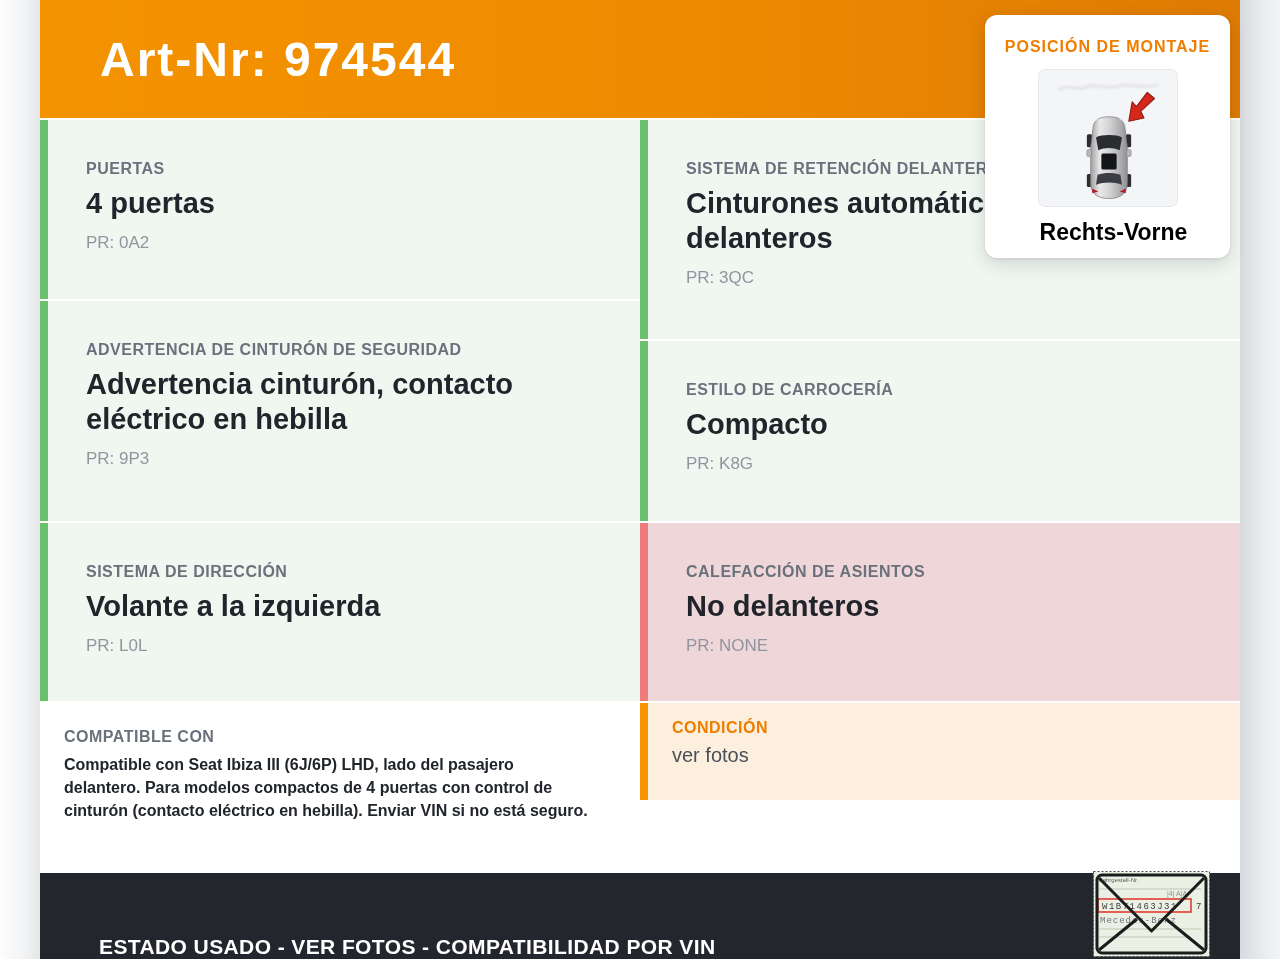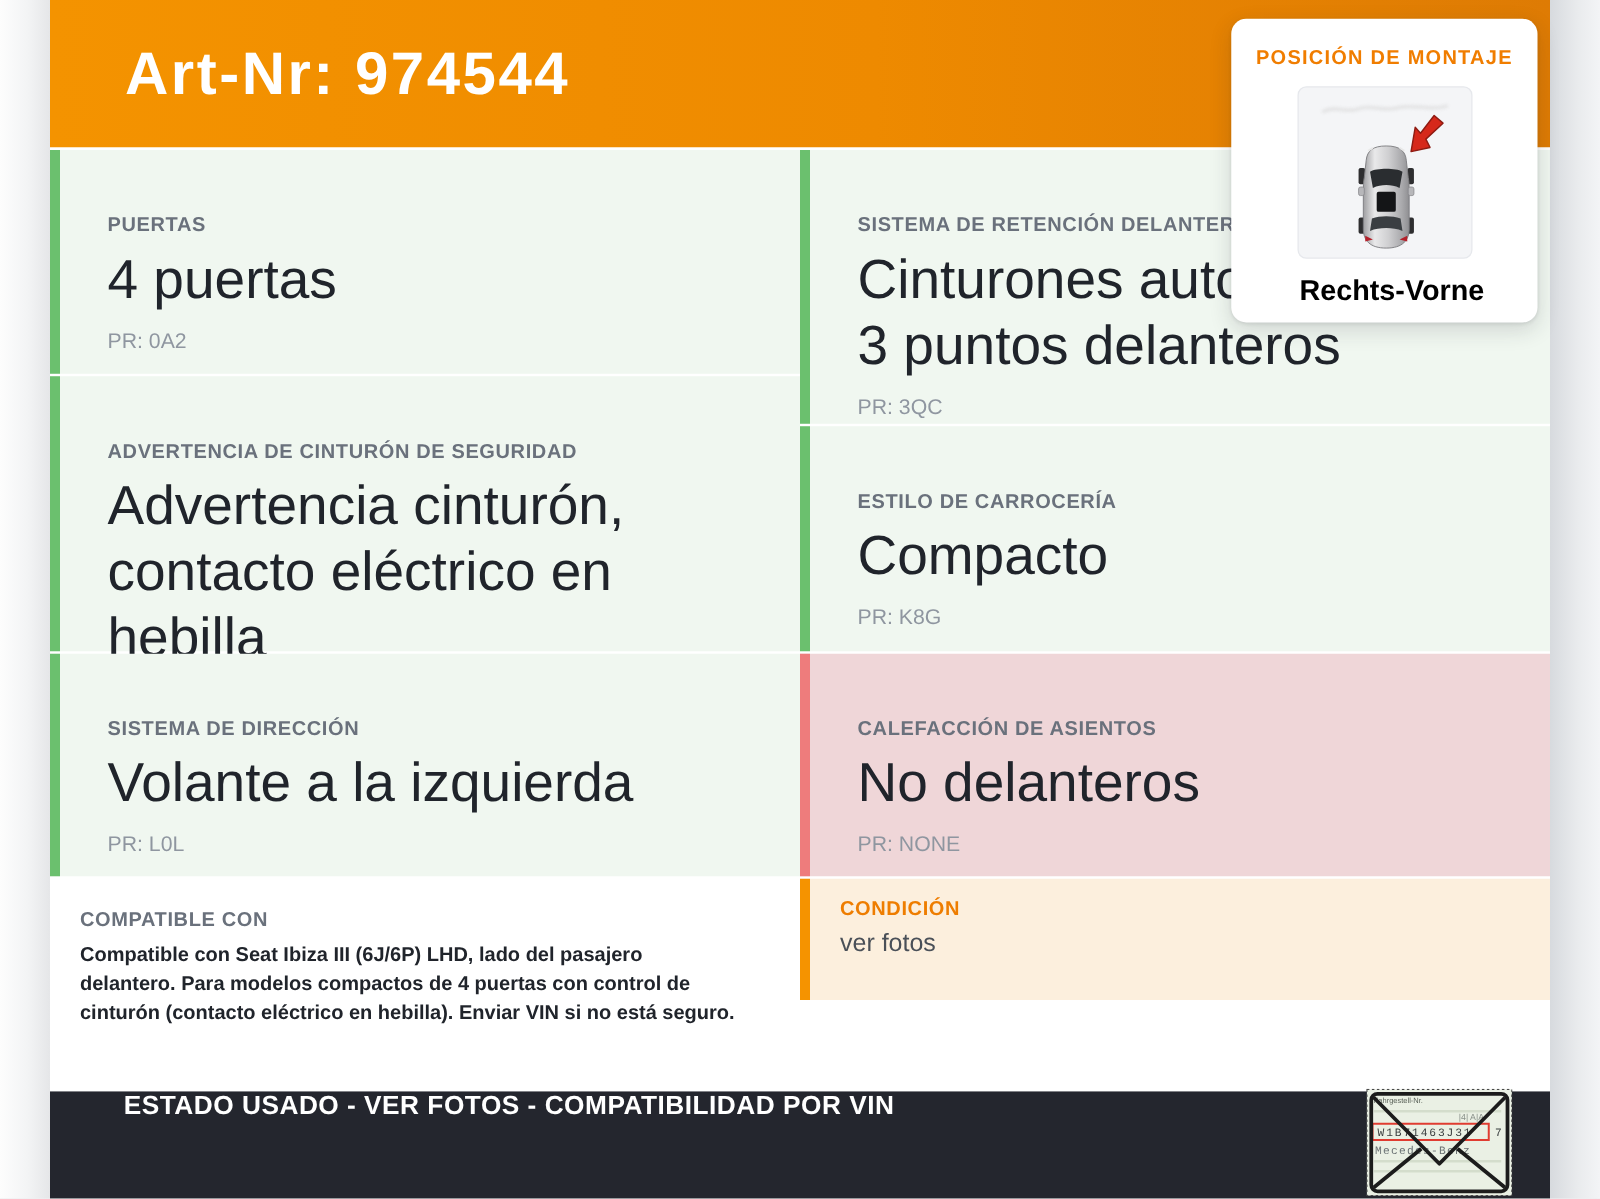--- a/index.html
+++ b/index.html
@@ -27,47 +27,47 @@
     display:flex; align-items:center;
   }
   .masthead h1 {
     color:#ffffff; font-size:48px; font-weight:bold; letter-spacing:2px;
     margin-left:60px; white-space:nowrap;
   }
 
   .grid { display:flex; height:755px; background:#ffffff; }
   .col { width:600px; display:flex; flex-direction:column; padding-top:2px; }
 
-  .card { width:600px; padding:52px 20px 0 38px; border-left:8px solid transparent; }
+  .card { width:600px; padding:40px 20px 0 38px; border-left:8px solid transparent; }
   .card.green { background:#f0f7f0; border-left-color:#6bc06e; }
   .card.pink  { background:#efd6d8; border-left-color:#ee7c7c; }
   .card.peach { background:#fcefdd; border-left-color:#f59300; padding:16px 20px 0 24px; }
   .card.plain { background:#ffffff; border-left:none; padding:25px 44px 0 24px; }
   .gap { margin-bottom:2px; }
 
   .spec-label {
     font-size:16px; font-weight:bold; color:#6a717c; letter-spacing:0.5px;
     text-transform:uppercase;
   }
   .spec-value {
-    margin-top:8px; font-size:44px; font-weight:normal; color:#20242b; line-height:1.2;
+    margin-top:8px; font-size:29px; font-weight:bold; color:#20242b; line-height:1.2;
     max-width:528px;
   }
   .spec-pr { margin-top:12px; font-size:17px; color:#8f96a0; }
 
   .compat-text {
     margin-top:7px; font-size:16px; font-weight:bold; color:#20242b; line-height:1.45;
     max-width:528px;
   }
 
   .cond-label { font-size:16px; font-weight:bold; color:#ee7d00; letter-spacing:0.5px; }
   .cond-value { margin-top:7px; font-size:20px; color:#4a5058; }
 
   .footer {
-    height:86px; background:#24262e; display:flex; align-items:flex-start;
+    height:86px; background:#24262e; display:flex; align-items:flex-end;
   }
   .footer-text {
     color:#ffffff; font-size:21px; font-weight:bold; letter-spacing:0.4px; margin-left:59px;
     white-space:nowrap;
   }
 
   
   .montaje {
     position:absolute; left:985px; top:15px; width:245px; height:243px;
     background:#ffffff; border-radius:12px;

